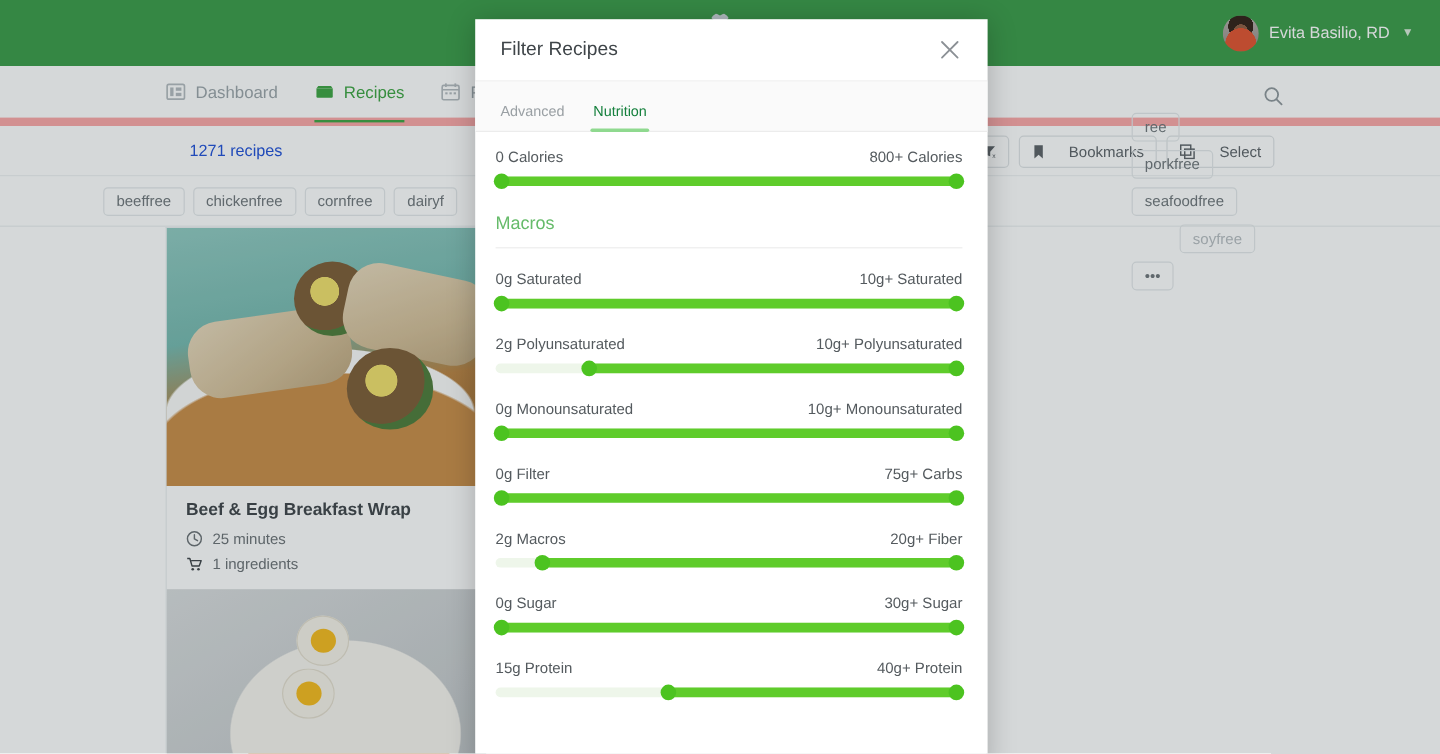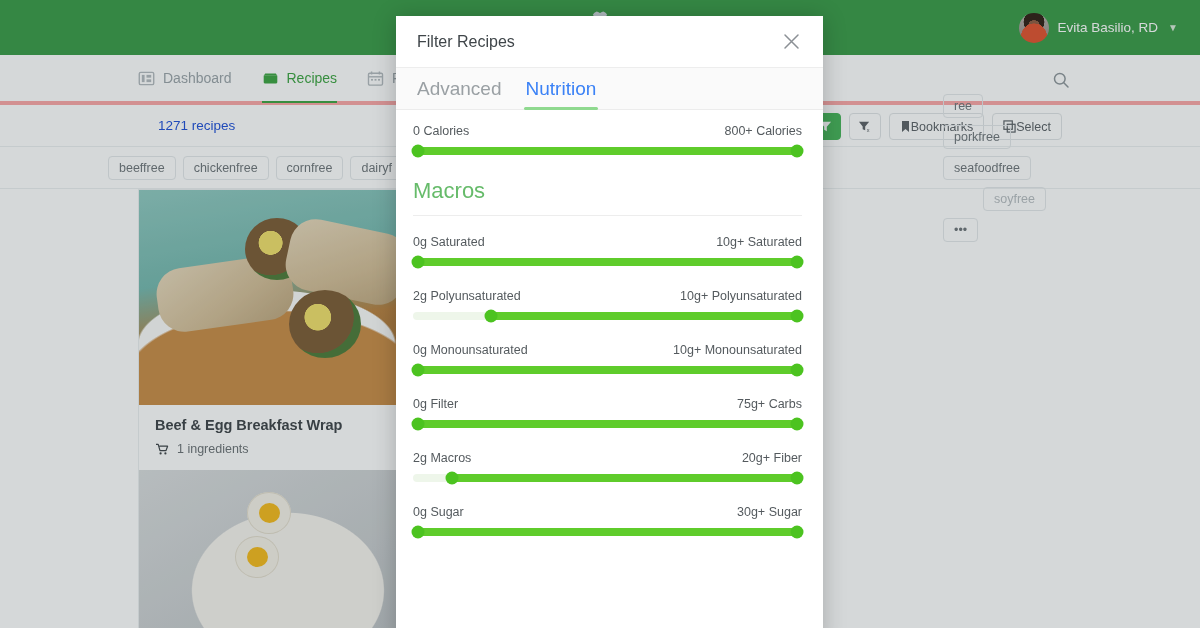--- a/index.html
+++ b/index.html
@@ -43,21 +43,21 @@
       radial-gradient(circle at 50% 44%, #8d5a3f 0 26%, rgba(141,90,63,0) 27%),
       radial-gradient(circle at 50% 30%, #2d1c12 0 40%, rgba(45,28,18,0) 41%),
       linear-gradient(#b8b0ab, #8e8782);
     overflow: hidden; flex: none;
   }
   .account-name { color: #ffffff; font-size: 13.5px; }
   .chev { color: #d9ead9; font-size: 10px; margin-left: 1px; }
 
   .navbar {
     position: absolute; top: 55px; left: 0; right: 0; height: 50px;
-    background: #ffffff; border-bottom: 4px solid #fca5a5;
+    background: #ffffff; border-bottom: 7px solid #fca5a5;
     display: flex; align-items: center;
   }
   .nav-items { display: flex; align-items: center; gap: 30px; margin-left: 138px; height: 50px; }
   .nav-item {
     display: flex; align-items: center; gap: 8px;
     height: 50px; color: #9aa3a8; font-size: 14px; position: relative;
     cursor: pointer;
   }
   .nav-item.active { color: #3aa33f; }
   .nav-item.active::after {
@@ -76,32 +76,32 @@
     display: flex; align-items: center;
   }
   .count { margin-left: 158px; font-size: 13.5px; color: #1d4ed8; }
   .listbar-actions {
     position: absolute; right: 138px; top: 8px;
     display: flex; align-items: center; gap: 8px;
   }
   .btn {
     height: 27px; border: 1px solid #dfe3e5; border-radius: 4px;
     background: #fff; color: #5a6065; font-size: 12.5px;
-    display: flex; align-items: center; gap: 0; padding: 0 10px;
+    display: flex; align-items: center; gap: 20px; padding: 0 10px;
     cursor: pointer; white-space: nowrap;
   }
   .btn.primary { background: #44b457; border-color: #44b457; color: #fff; }
   .btn.icon-only { padding: 0 8px; }
 
   .chipbar {
     position: absolute; top: 147px; left: 0; right: 0; height: 42px;
     background: #ffffff; border-bottom: 1px solid #eceff0;
     display: flex; align-items: center;
   }
-  .chips { display: flex; align-items: center; gap: 7px; margin-left: 108px; }
+  .chips { display: flex; align-items: center; gap: 7px; margin-left: 86px; }
   .chip {
     height: 24px; padding: 0 10px; border: 1px solid #e4e8ea; border-radius: 4px;
     font-size: 12.5px; color: #6d7478; display: flex; align-items: center;
     cursor: pointer; white-space: nowrap;
   }
   .chip.dim { color: #b6bcc0; margin-left: 40px; }
   .chips-right {
     position: absolute; right: 154px; display: flex; align-items: flex-start; gap: 7px; flex-direction: column;
   }
 
@@ -169,23 +169,23 @@
   .modal-title { font-size: 16px; color: #3f4549; flex: 1; }
   .close-btn {
     width: 28px; height: 28px; display: flex; align-items: center; justify-content: center;
     color: #8b9095; cursor: pointer;
   }
   .tabs {
     height: 42px; flex: none; display: flex; align-items: flex-end; gap: 24px;
     padding: 0 21px; background: #fafafa; border-bottom: 1px solid #ececec;
   }
   .tab {
-    font-size: 19px; color: #9aa0a4; padding-bottom: 9px; position: relative; cursor: pointer;
-  }
-  .tab.active { color: #3b82f6; }
+    font-size: 12px; color: #9aa0a4; padding-bottom: 9px; position: relative; cursor: pointer;
+  }
+  .tab.active { color: #15803d; }
   .tab.active::after {
     content: ""; position: absolute; left: -2px; right: -2px; bottom: -1px;
     height: 3px; background: #8fd98f; border-radius: 2px;
   }
   .modal-body { flex: 1; overflow: hidden; padding: 14px 21px 16px 17px; }
 
   .slider-row { margin-bottom: 23px; }
   .slider-labels {
     display: flex; justify-content: space-between; align-items: baseline;
     font-size: 12.5px; color: #545a5e; margin-bottom: 9px;
@@ -196,21 +196,21 @@
   .slider .fill {
     position: absolute; top: 0; bottom: 0; border-radius: 5px; background: #5fcc2b;
   }
   .slider .knob {
     position: absolute; top: 50%; width: 13px; height: 13px; border-radius: 50%;
     background: #4cc320; transform: translate(-50%, -50%);
     cursor: pointer;
   }
 
   .section-head { margin: 3px 0 19px; }
-  .section-title { font-size: 22px; color: #66bb6a; padding-bottom: 11px; }
+  .section-title { font-size: 15px; color: #66bb6a; padding-bottom: 11px; }
   .section-rule { height: 1px; background: #ededed; }
 </style>
 </head>
 <body>
 
 <div class="app">
 
   <div class="page-bg">
 
     <div class="topbar">
@@ -318,20 +318,27 @@
         <div class="card-photo ph-wrap">
           <div class="wrap1"></div>
             <div class="fill1"></div>
           <div class="wrap2"></div>
             <div class="fill2"></div>
         </div>
         <div class="card-body">
           <div class="card-title">Beef &amp; Egg Breakfast Wrap</div>
           <div class="card-meta">
             <svg width="14" height="14" viewBox="0 0 14 14">
+              <circle cx="7" cy="7" r="5.8" fill="none" stroke="#6a7074" stroke-width="1.2"></circle>
+              <path d="M7 3.6V7l2.6 1.6" fill="none" stroke="#6a7074" stroke-width="1.2" stroke-linecap="round"></path>
+            </svg>
+            <span>25 minutes</span>
+          </div>
+          <div class="card-meta">
+            <svg width="14" height="14" viewBox="0 0 14 14">
               <path d="M1 2.4h2.2l1.8 6.2h6l1.6-4.4H4.4" fill="none" stroke="#3c4246" stroke-width="1.2" stroke-linejoin="round"></path>
               <circle cx="5.6" cy="11.4" r="1.1" fill="#3c4246"></circle>
               <circle cx="10.4" cy="11.4" r="1.1" fill="#3c4246"></circle>
             </svg>
             <span>1 ingredients</span>
           </div>
         </div>
         <div class="card-photo ph-ramen">
           <div class="egg1"></div>
             <div class="yolk1"></div>
@@ -445,16 +452,27 @@
           <span>0g Sugar</span>
           <span>30g+ Sugar</span>
         </div>
         <div class="slider">
           <div class="fill" style="left:0%;right:0%"></div>
           <div class="knob" style="left:1.2%"></div>
           <div class="knob" style="left:98.8%"></div>
         </div>
       </div>
 
+      <div class="slider-row">
+        <div class="slider-labels">
+          <span>15g Protein</span>
+          <span>40g+ Protein</span>
+        </div>
+        <div class="slider">
+          <div class="fill" style="left:37%;right:0%"></div>
+          <div class="knob" style="left:37%"></div>
+          <div class="knob" style="left:98.8%"></div>
+        </div>
+      </div>
 
     </div>
   </div>
 </div>
 
 </body></html>

